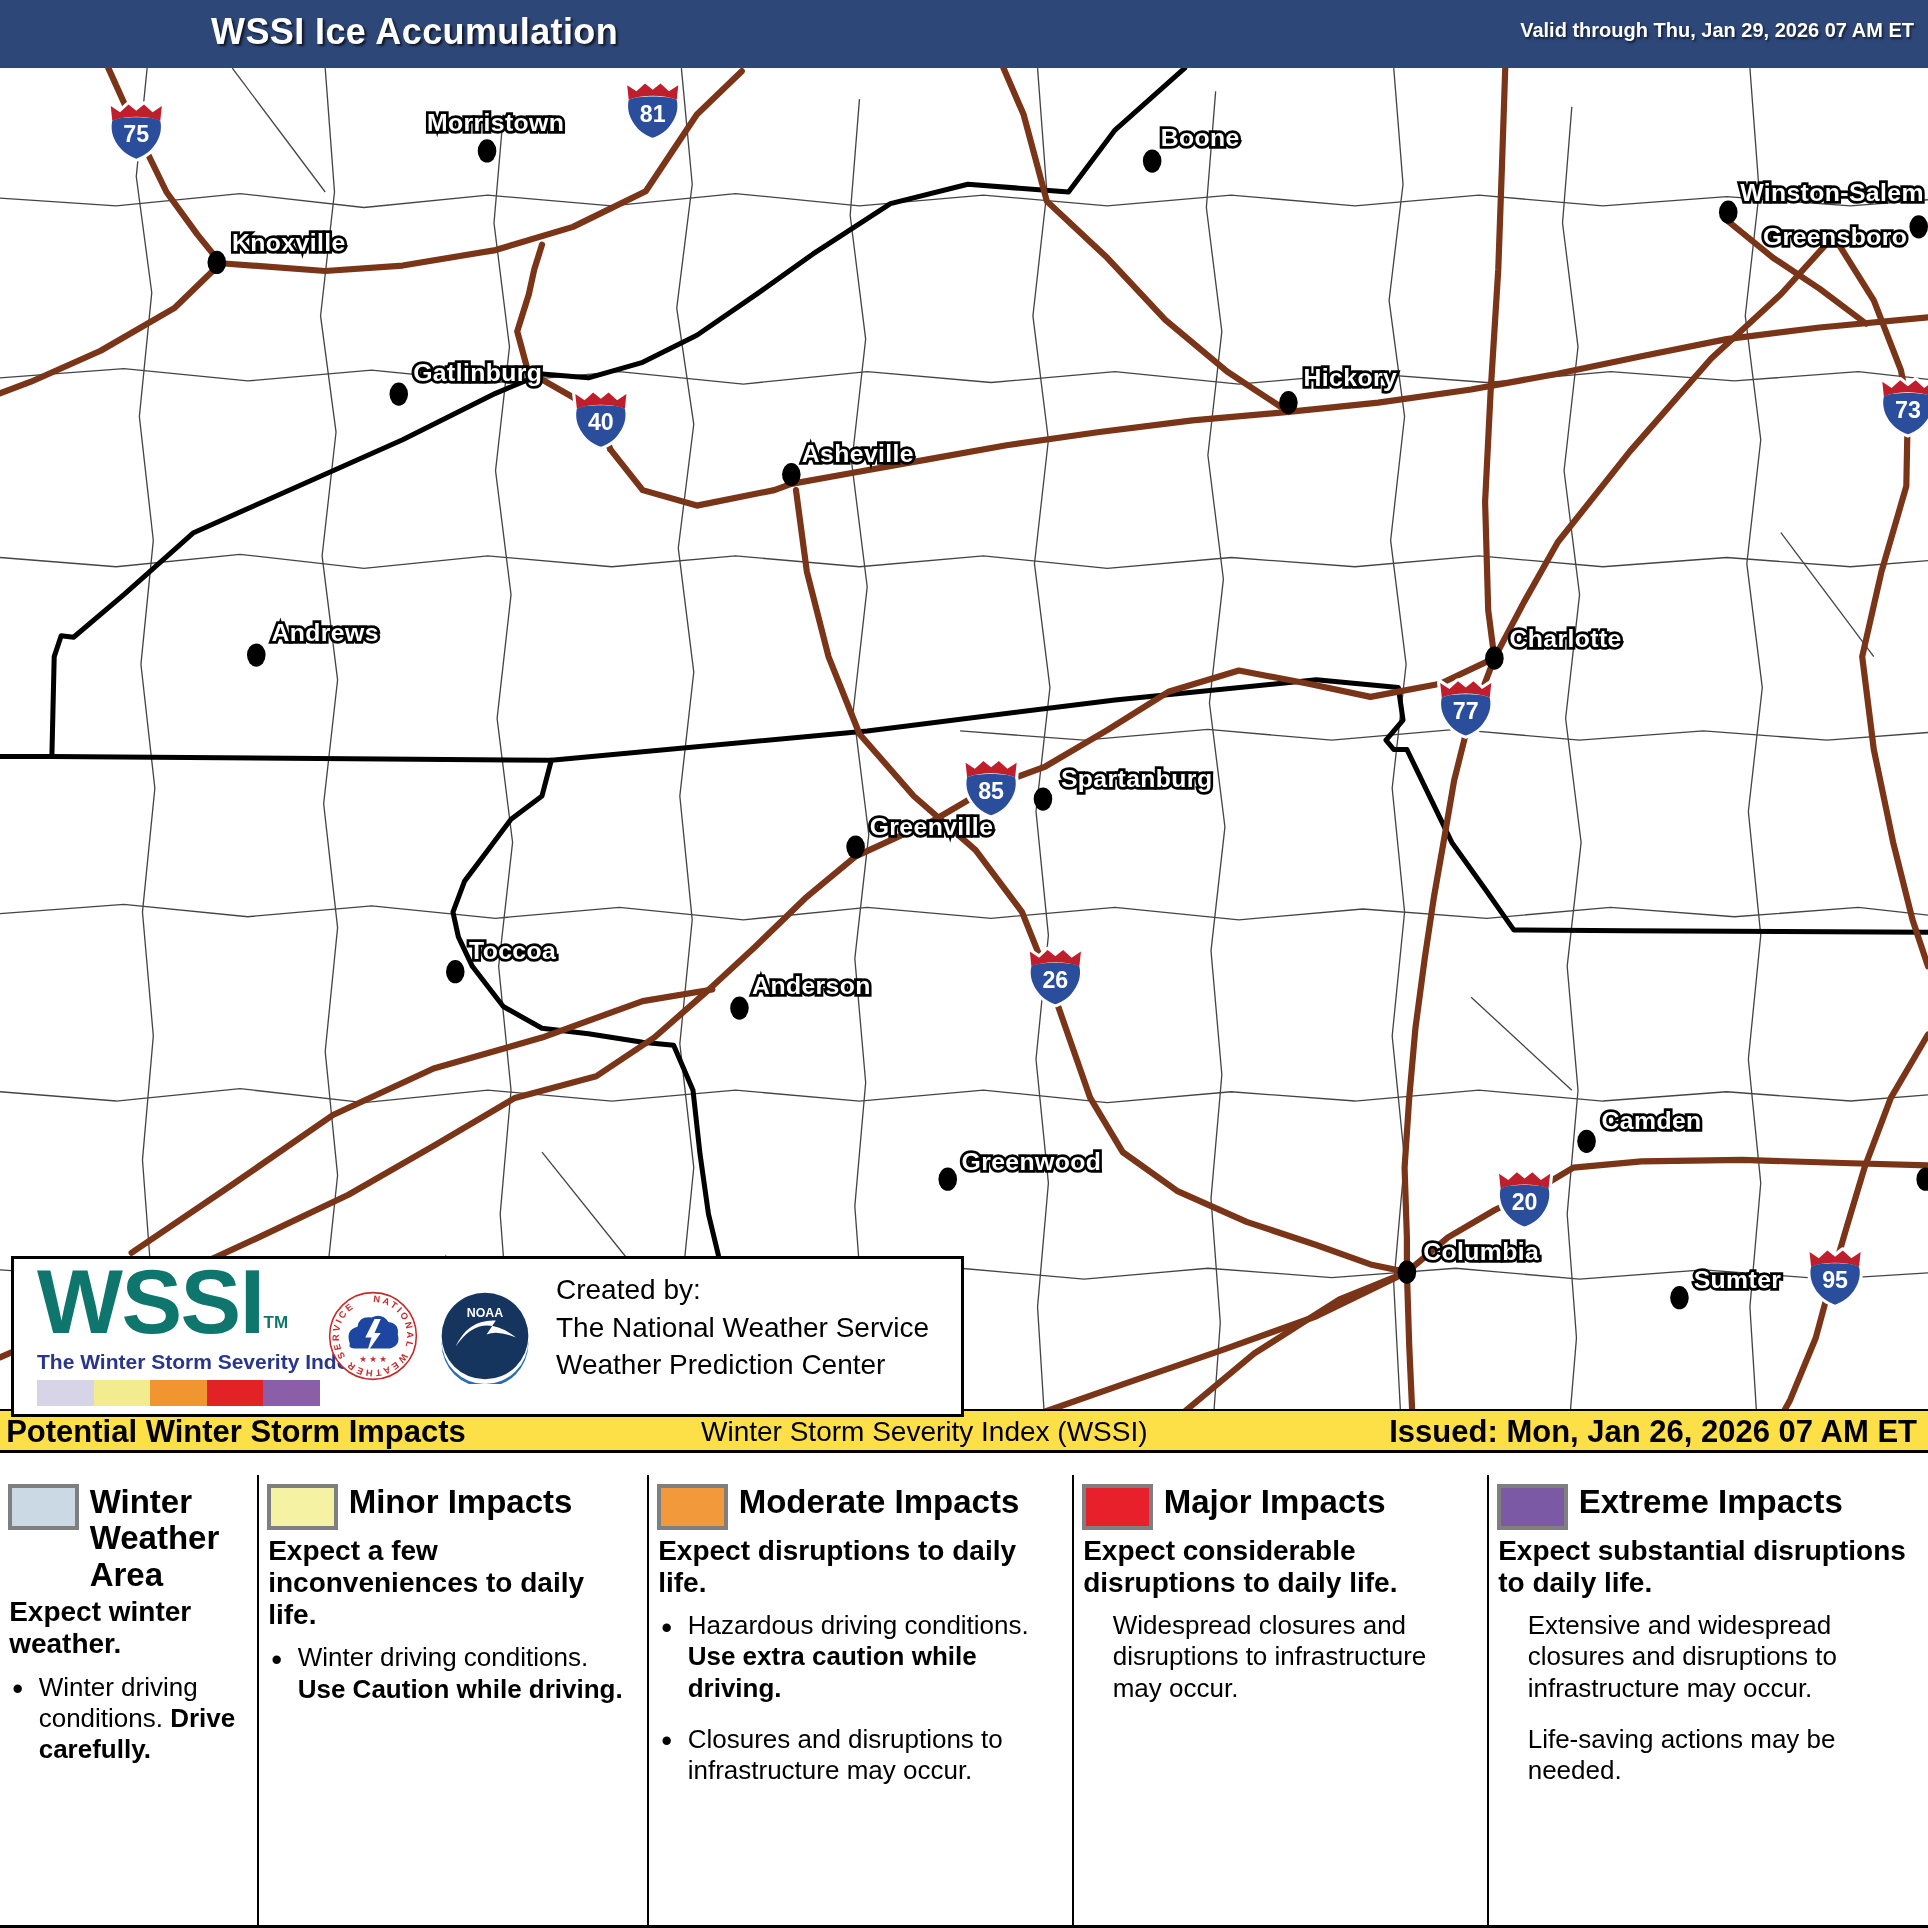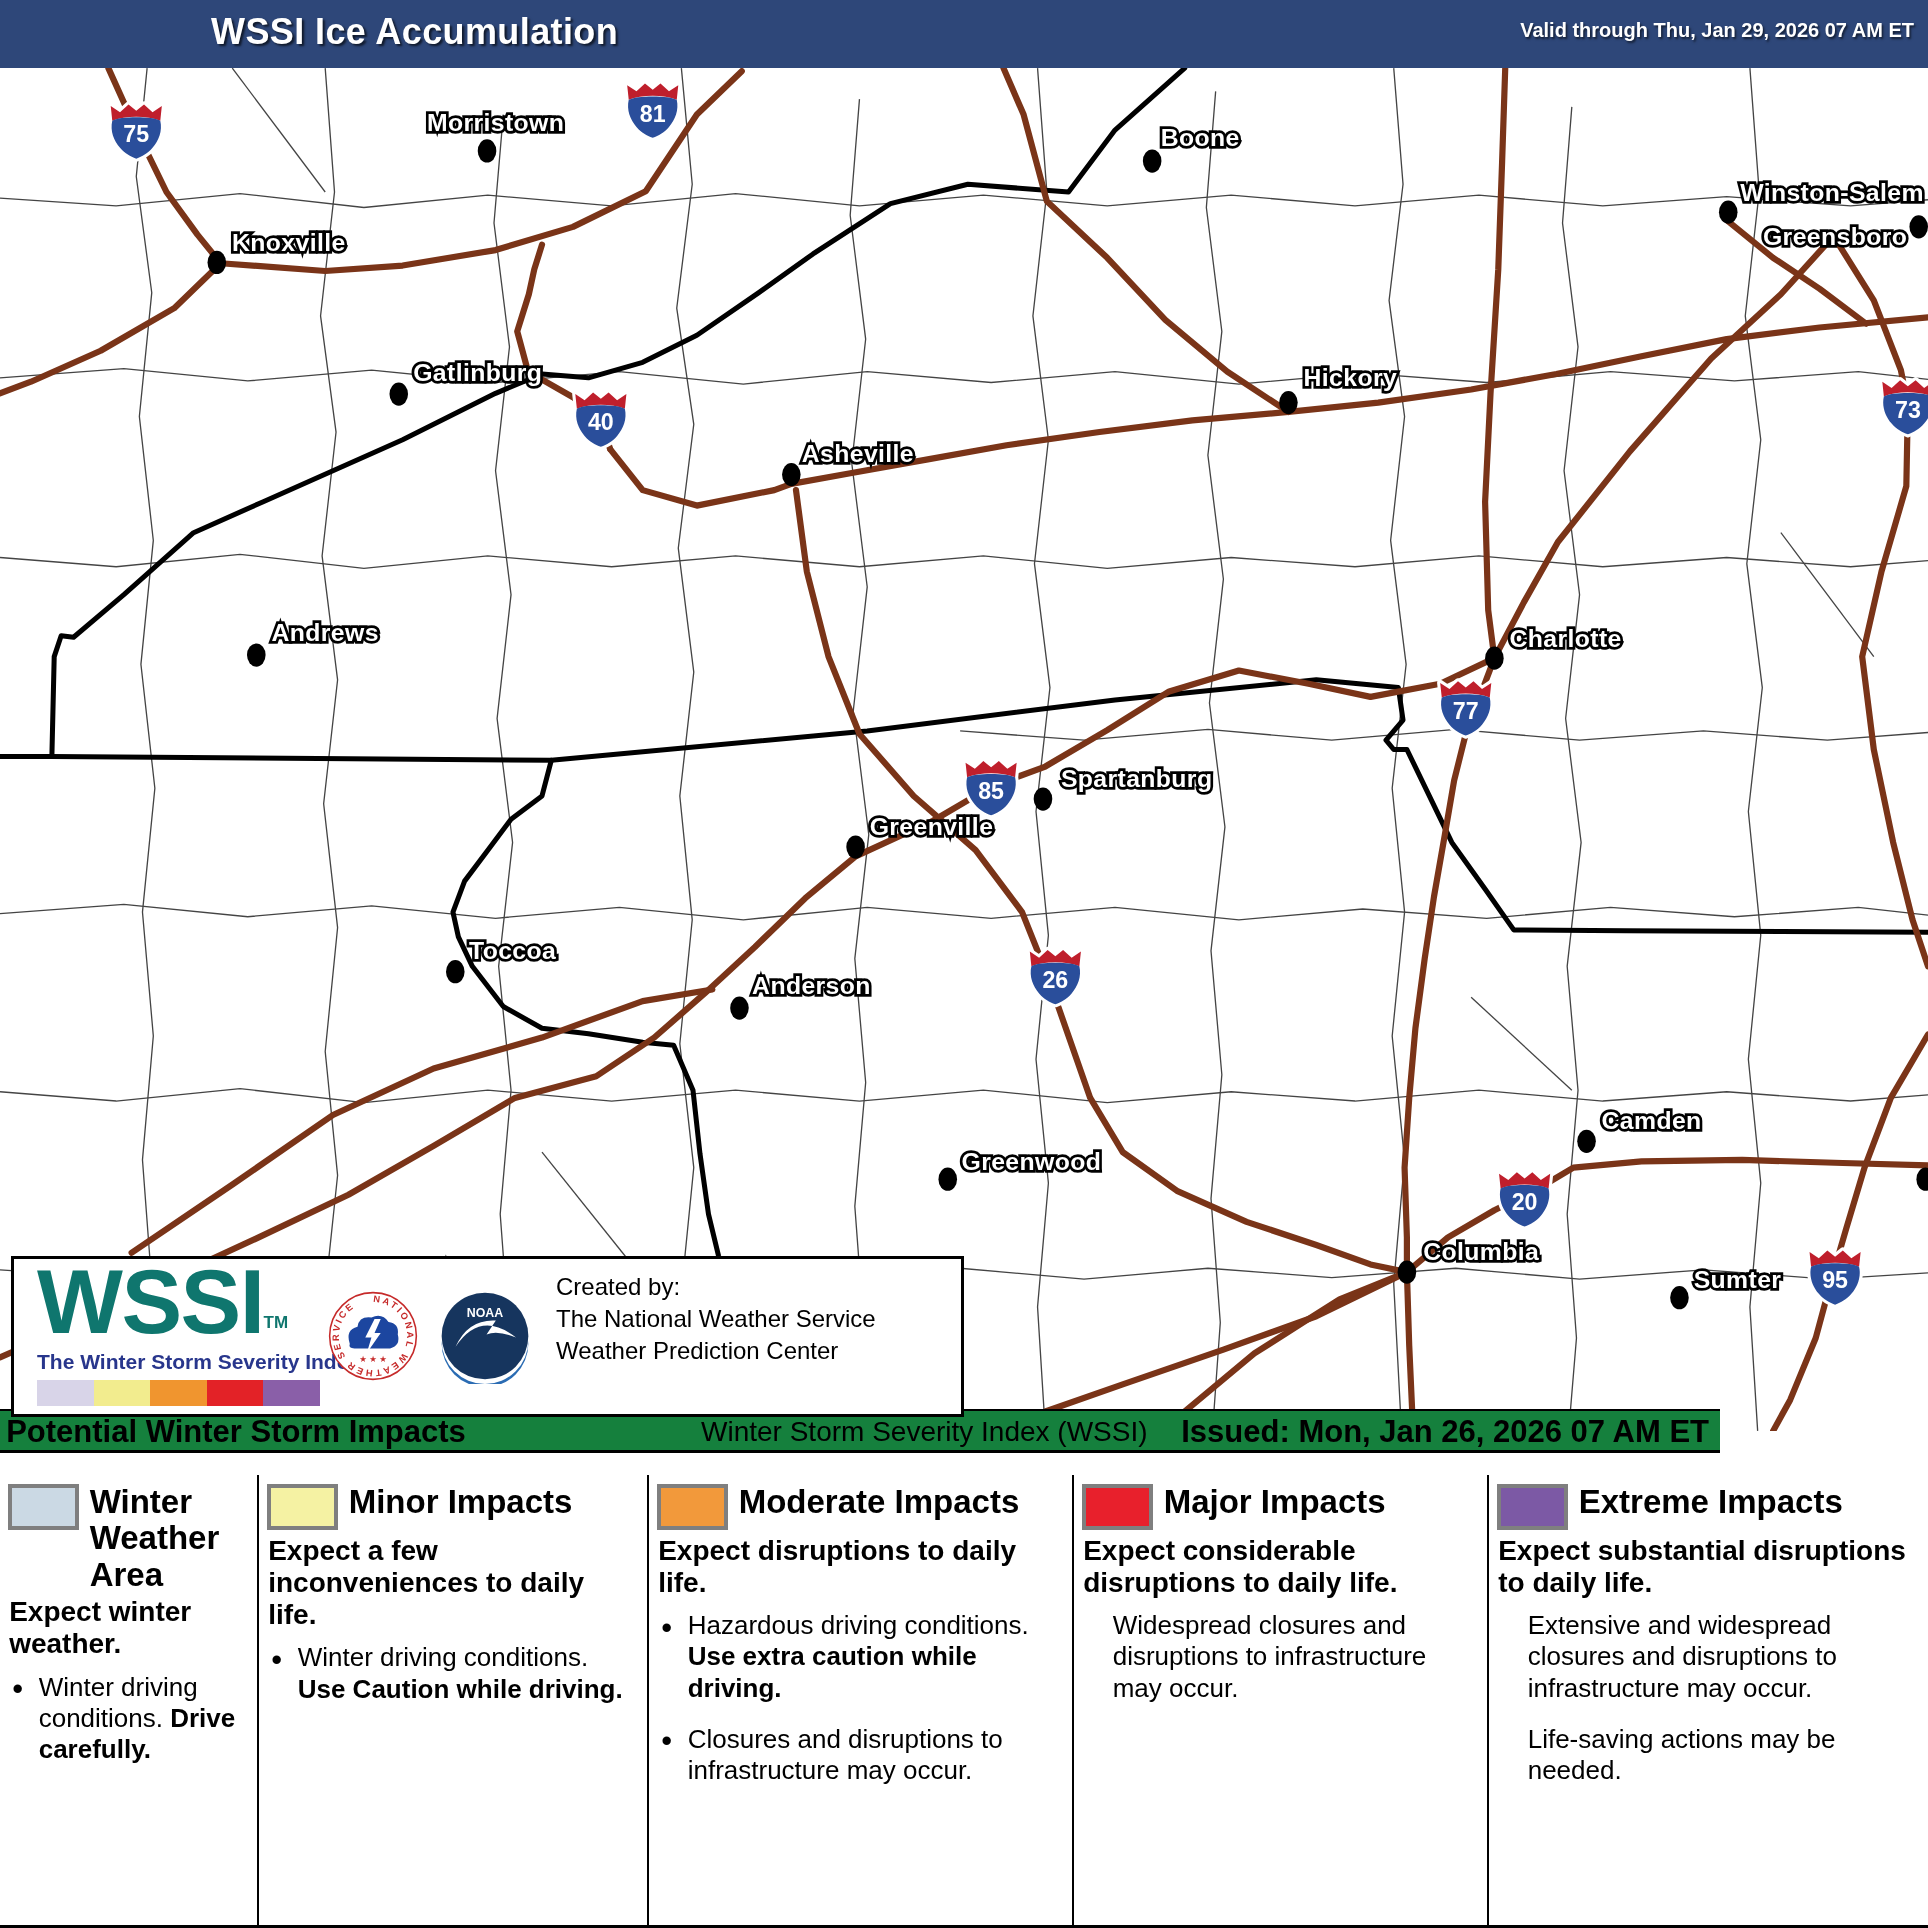--- a/index.html
+++ b/index.html
@@ -18,23 +18,23 @@
   svg text.shn{font-family:"Liberation Sans","DejaVu Sans",sans-serif;font-size:30px;font-weight:bold;fill:#fff;stroke:none;}
   
   .logobox{position:absolute;left:11px;top:1188px;width:947px;height:155px;background:#fff;
            border:3.9px solid #000;z-index:5;}
   .wssiword{position:absolute;left:23px;top:-9.3px;font-size:91px;font-weight:bold;color:#0f766e;letter-spacing:-1.5px;text-align:center;}
   .wssiword .tm{font-size:17px;vertical-align:4.6px;letter-spacing:0;}
   .wssitag{position:absolute;left:23px;top:91px;font-size:21px;font-weight:bold;color:#28368C;}
   .strip{position:absolute;left:23px;top:121px;width:283px;height:26px;display:flex;}
   .strip div{flex:1;}
   .nwslogo,.noaalogo{position:absolute;top:29px;}
-  .createdby{position:absolute;left:542px;top:12.4px;font-size:24px;color:#000;line-height:1.33;}
-  
-  .ibar{position:absolute;left:0;top:1409px;width:1720px;height:44px;background:#15803d;
+  .createdby{position:absolute;left:542px;top:12.4px;font-size:28px;color:#000;line-height:1.33;}
+  
+  .ibar{position:absolute;left:0;top:1409px;width:1928px;height:44px;background:#fde047;
         border-top:2.3px solid #000;border-bottom:3.1px solid #000;box-sizing:border-box;}
   .ibar .l{position:absolute;left:6.2px;top:3.1px;font-size:31px;font-weight:bold;color:#000;}
   .ibar .c{position:absolute;left:701px;top:5.4px;font-size:28px;color:#000;}
   .ibar .r{position:absolute;right:11px;top:3.1px;font-size:31px;font-weight:bold;color:#000;}
   
   .legend{position:absolute;left:0;top:1475px;width:1928px;height:453px;background:#fff;
           display:grid;grid-template-columns:259px 390px 425px 415px 439px;border-bottom:3.9px solid #000;box-sizing:border-box;}
   .lcol{position:relative;border-right:2.3px solid #000;box-sizing:border-box;padding:7.7px 6.2px 0 7.7px;}
   .lcol:last-child{border-right:none;}
   .lhead{display:flex;align-items:flex-start;gap:11px;margin-bottom:3.1px;}

